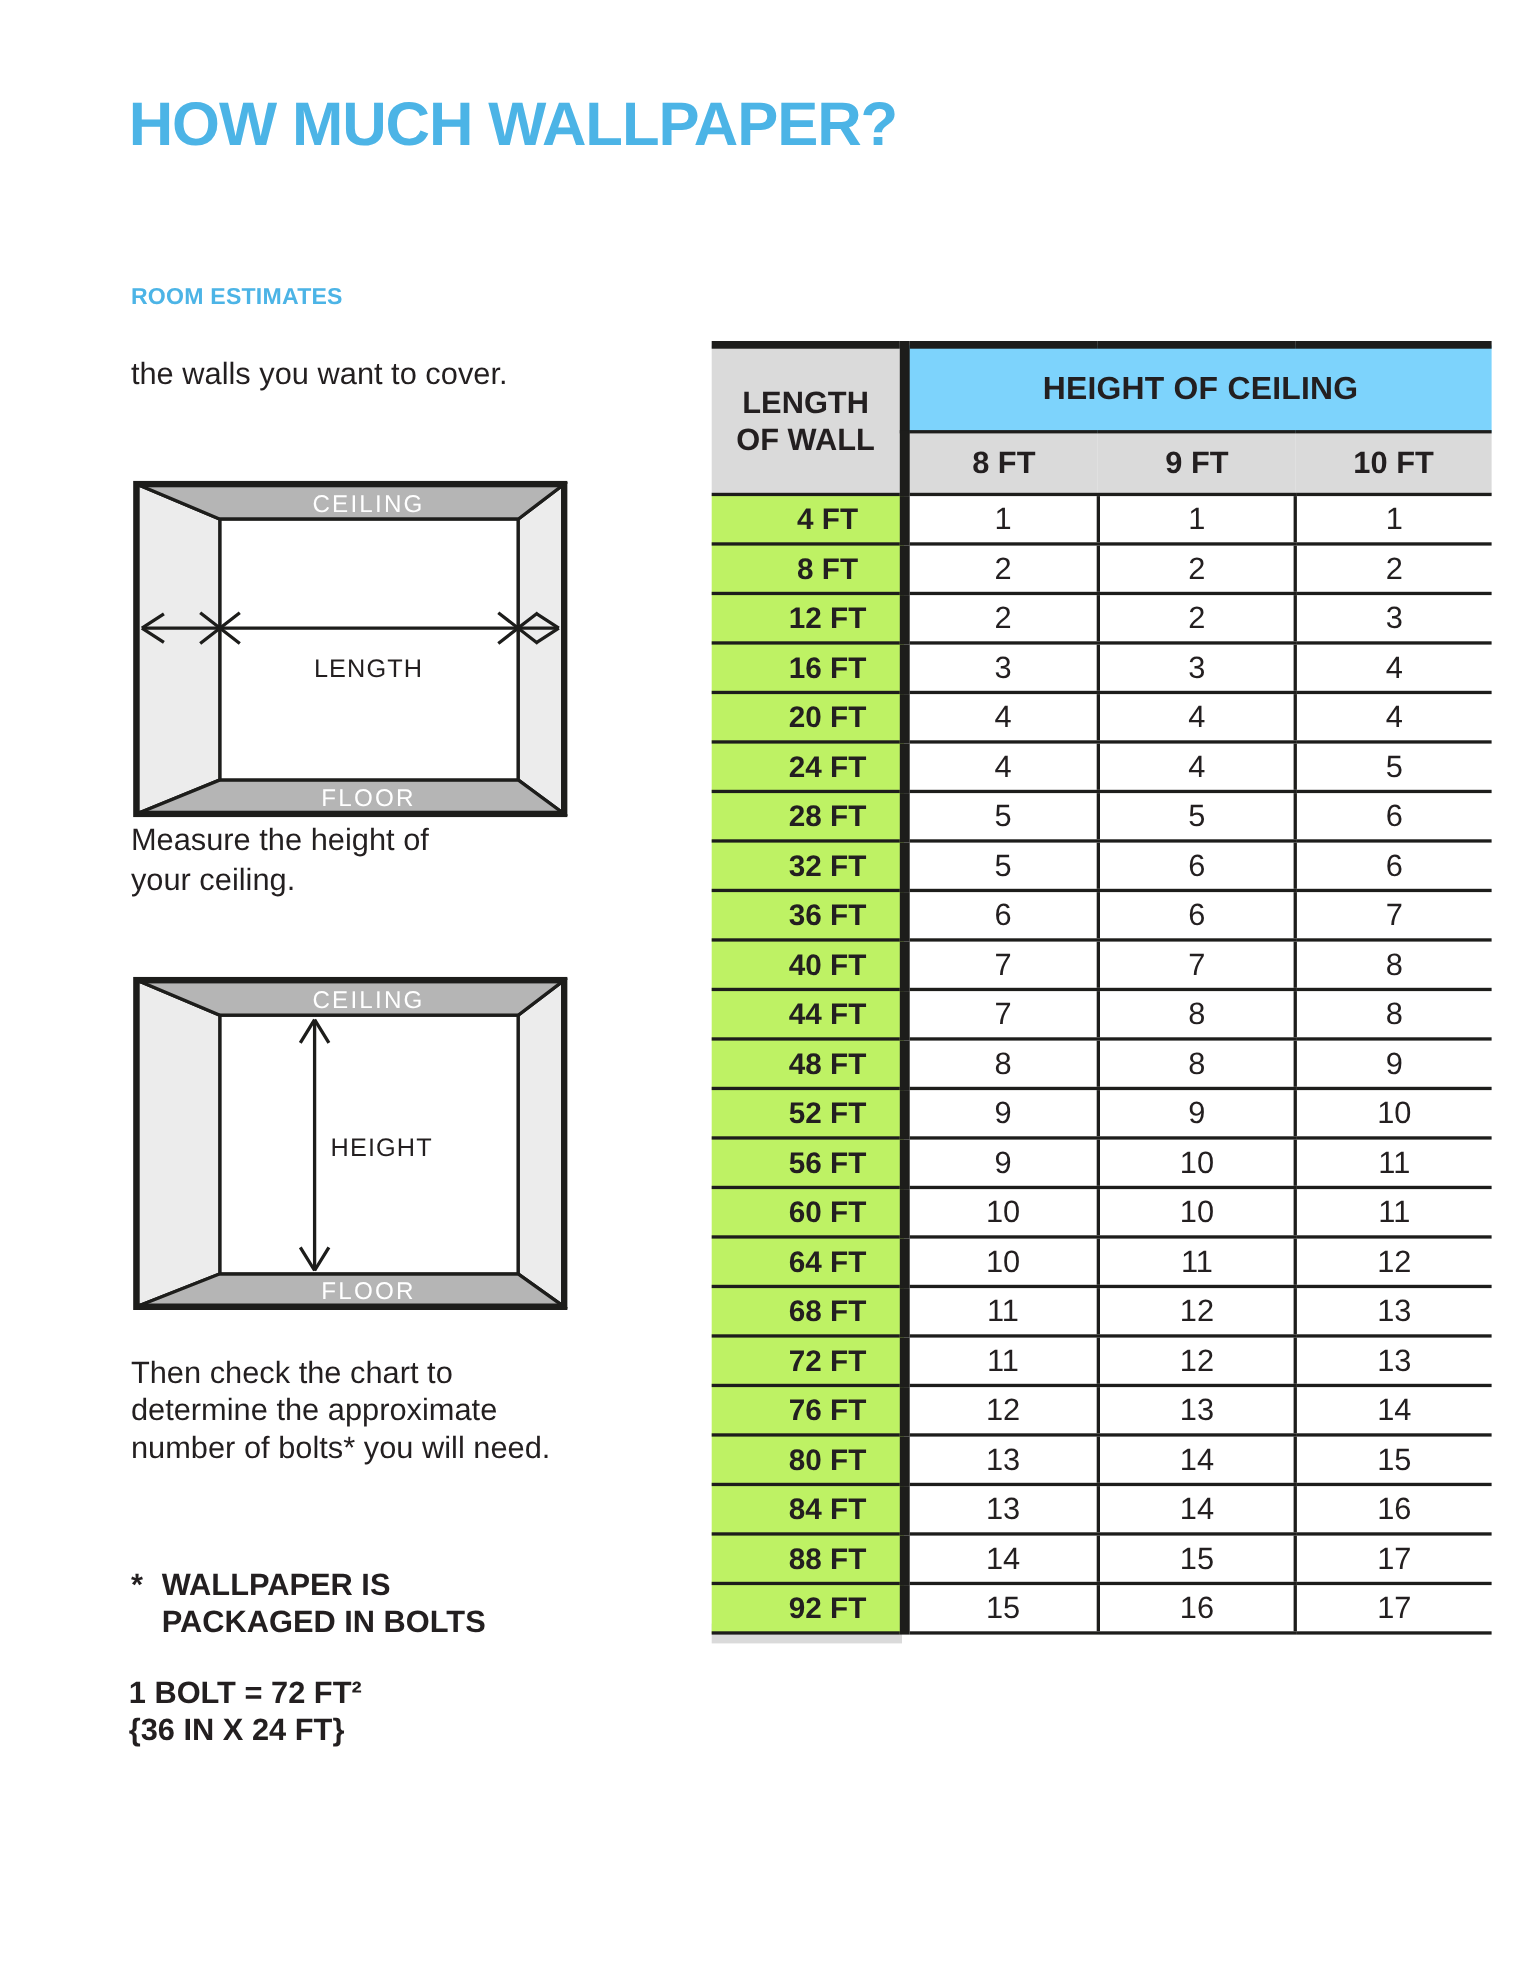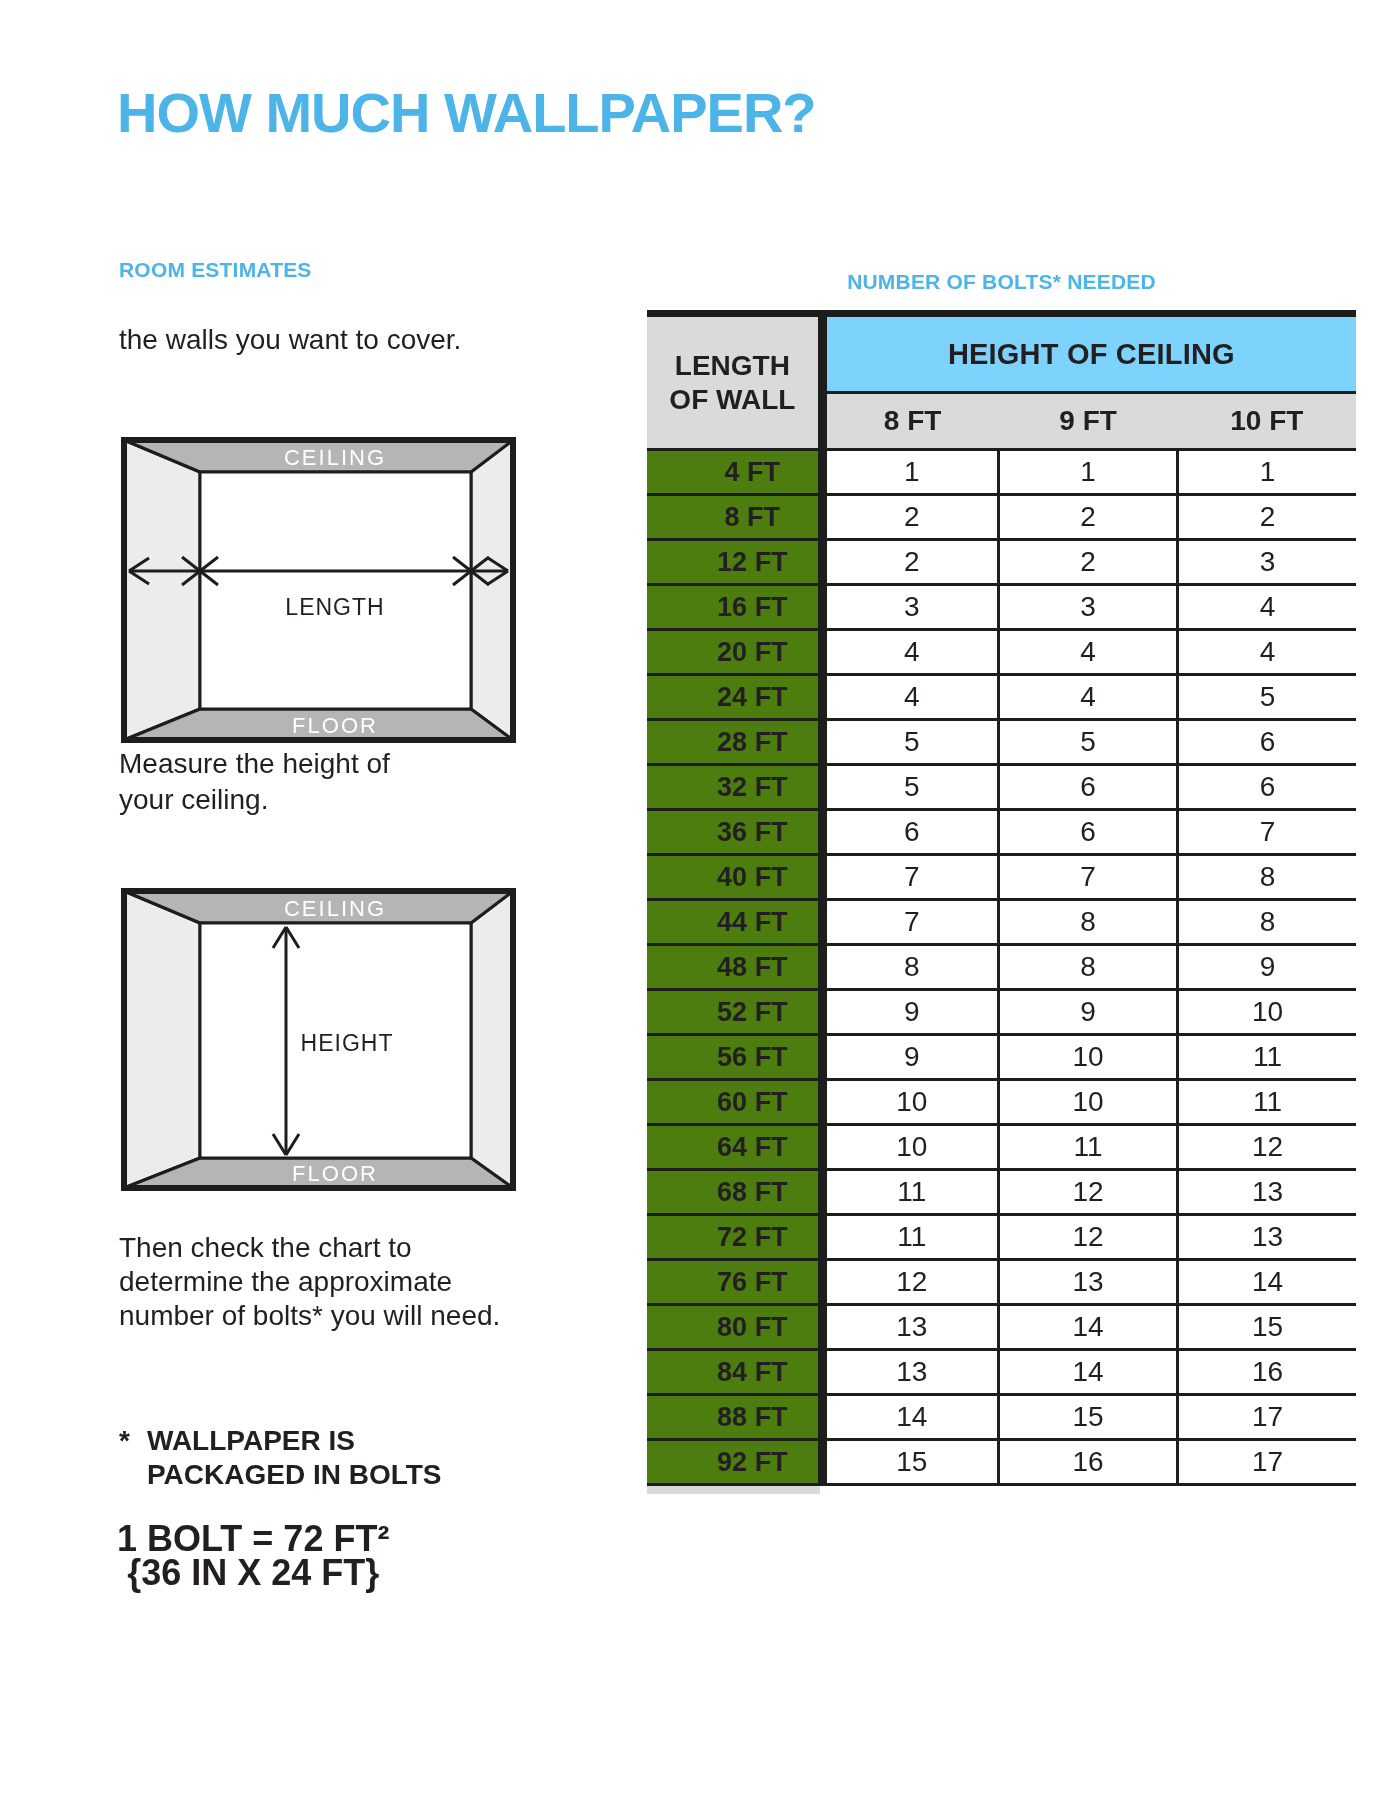--- a/index.html
+++ b/index.html
@@ -20,21 +20,21 @@
   .para{position:absolute;left:72px;font-size:28px;line-height:36px;color:#231f20;}
   #para1{top:322px;}
   #para2{top:746px;}
   #para3{top:1231px;line-height:34px;}
   #footnote{
     position:absolute;left:72px;top:1424px;font-size:28px;font-weight:bold;
     line-height:34px;padding-left:28px;
   }
   #footnote .star{position:absolute;left:0;top:0;}
   #bolt-info{
-    position:absolute;left:70px;top:1522px;font-size:36px;font-weight:bold;line-height:34px;text-align:center;
+    position:absolute;left:70px;top:1522px;font-size:28px;font-weight:bold;line-height:34px;
   }
   svg.diagram{position:absolute;left:74px;display:block;}
   #diagram1{top:437px;}
   #diagram2{top:888px;}
   svg.diagram text{font-family:"Liberation Sans",sans-serif;}
   .face-label{fill:#ffffff;font-size:22px;letter-spacing:2px;}
   .measure-label{fill:#231f20;font-size:23px;letter-spacing:1px;}
 
   
   #table-foot-strip{position:absolute;left:600px;top:1476px;width:173px;height:18px;background:#dadada;}
@@ -51,21 +51,21 @@
   }
   #bolt-table .group-th{
     background:#7dd3fc;border-bottom:3px solid #1d1d1b;font-weight:bold;font-size:29px;
     height:74px;vertical-align:middle;letter-spacing:0.2px;
   }
   #bolt-table .sub-th{
     background:#dadada;border-bottom:3px solid #1d1d1b;font-weight:bold;font-size:28px;
     height:54px;vertical-align:middle;
   }
   #bolt-table td.rowlabel{
-    background:#4d7c0f;border-right:9px solid #1d1d1b;border-bottom:3px solid #1d1d1b;
+    background:#bef264;border-right:9px solid #1d1d1b;border-bottom:3px solid #1d1d1b;
     font-weight:bold;font-size:27px;height:42px;vertical-align:middle;padding-left:40px;
   }
   #bolt-table td.val{
     background:#ffffff;border-bottom:3px solid #1d1d1b;height:42px;vertical-align:middle;
   }
   #bolt-table td.val.mid{border-left:3px solid #1d1d1b;}
 </style>
 </head>
 <body>
 
@@ -132,21 +132,20 @@
     <span class="star">*</span>
     <div>WALLPAPER IS</div>
     <div>PACKAGED IN BOLTS</div>
   </div>
 
   <div id="bolt-info">
     <div>1 BOLT = 72 FT²</div>
     <div>{36 IN X 24 FT}</div>
   </div>
 
-  <div id="bolts-heading" class="sec-heading">NUMBER OF BOLTS* NEEDED</div>
 
   <div id="table-foot-strip"></div>
 
   <table id="bolt-table">
     <colgroup>
       <col style="width:173px">
         <col style="width:174px">
         <col style="width:177px">
         <col style="width:176px">
     </colgroup>

